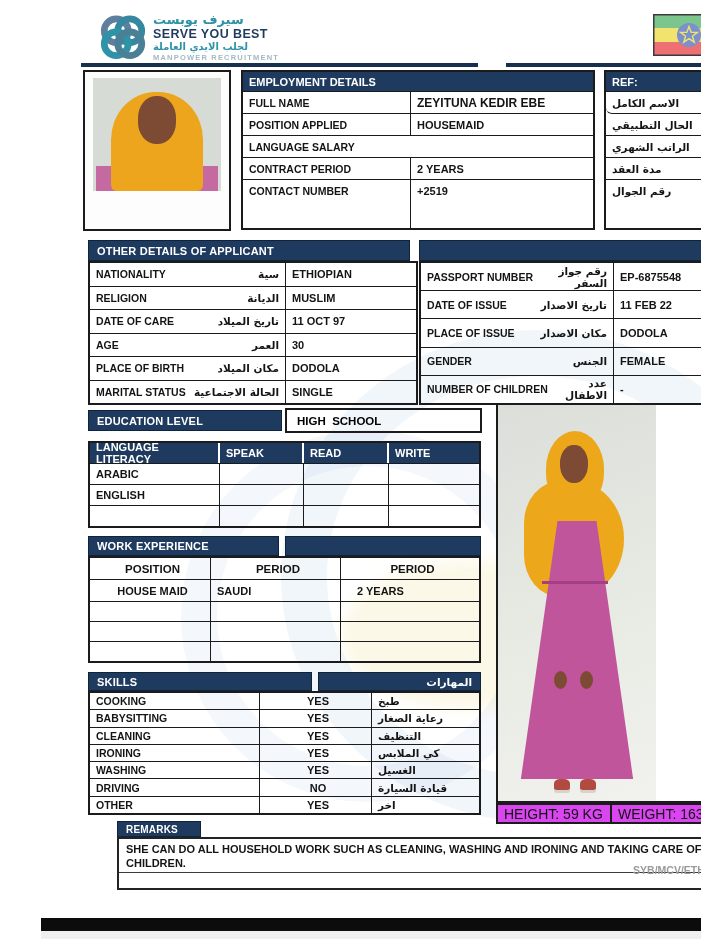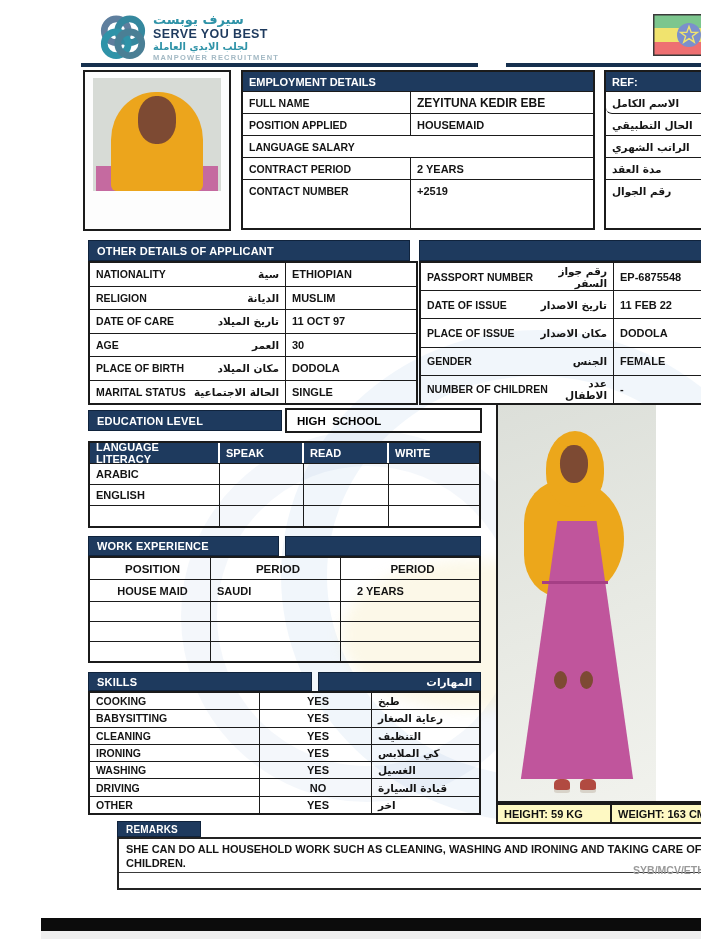--- a/index.html
+++ b/index.html
@@ -61,22 +61,22 @@
   .f-hood  { position:absolute; left:48px; top:26px; width:58px; height:76px; background:#eca71b; border-radius:50% 50% 44% 44%; }
   .f-face  { position:absolute; left:62px; top:40px; width:28px; height:38px; background:#7d4a33; border-radius:48%; }
   .f-dress { position:absolute; left:18px; top:116px; width:122px; height:258px; background:#c0559c;
              clip-path:polygon(34% 0, 66% 0, 96% 100%, 4% 100%); }
   .f-belt  { position:absolute; left:44px; top:176px; width:66px; height:3px; background:#a53f85; }
   .f-hand1 { position:absolute; left:56px; top:266px; width:13px; height:18px; background:#7d4a33; border-radius:50%; }
   .f-hand2 { position:absolute; left:82px; top:266px; width:13px; height:18px; background:#7d4a33; border-radius:50%; }
   .f-foot1 { position:absolute; left:56px; top:374px; width:16px; height:11px; background:#b14a41; border-radius:40% 40% 20% 20%; box-shadow:0 3px 0 #d8d3c9; }
   .f-foot2 { position:absolute; left:82px; top:374px; width:16px; height:11px; background:#b14a41; border-radius:40% 40% 20% 20%; box-shadow:0 3px 0 #d8d3c9; }
 
-  .hw { border:2px solid #1b1b1b; background:#fef9c3; display:flex; align-items:center; padding:0 6px;
-        font-size:11px; font-weight:bold; color:#111; }
+  .hw { border:2px solid #1b1b1b; background:#d946ef; display:flex; align-items:center; padding:0 6px;
+        font-size:14px; font-weight:normal; color:#111; }
 
   .remarks-box { border:2px solid #232323; background:transparent; font-size:11px; font-weight:bold;
                  color:#151515; padding:3px 7px; line-height:1.3; }
   .remarks-rule { position:absolute; left:0; right:0; top:33px; border-top:1.5px solid #3a3a3a; }
   .doc-code { position:absolute; right:8px; top:25px; color:#9a9a9a; font-size:10.5px; font-weight:bold; }
 
   .edge-right { left:706px; top:66px; width:14px; height:852px; background:#c9c9c9; border-left:2px solid #707070; }
   .edge-bottom { left:0; top:918px; width:720px; height:13px; background:#0c0c0c; }
   .edge-under { left:0; top:931px; width:720px; height:8px; background:#efefef; }
 </style>

